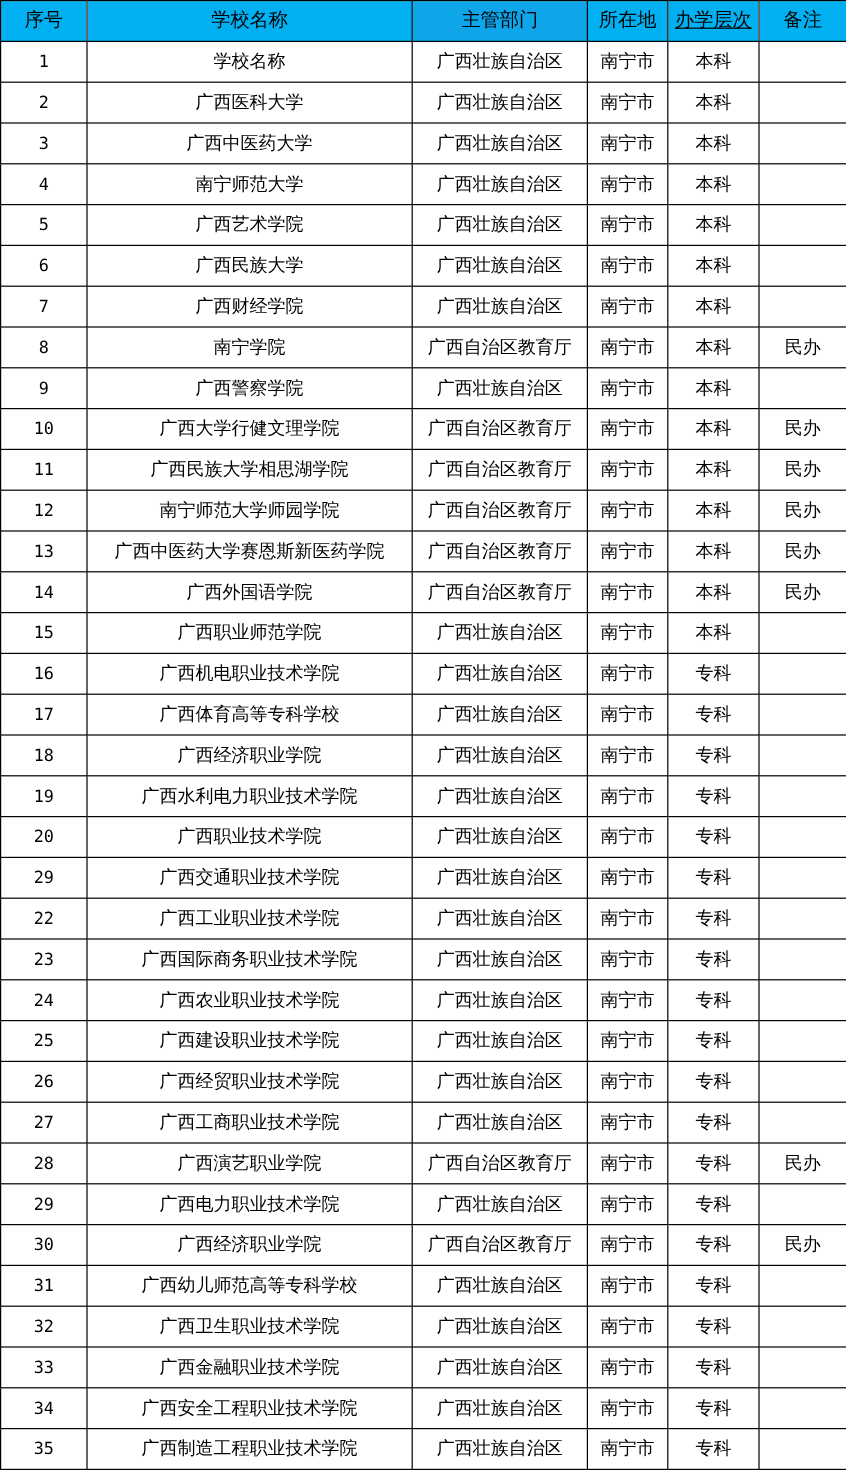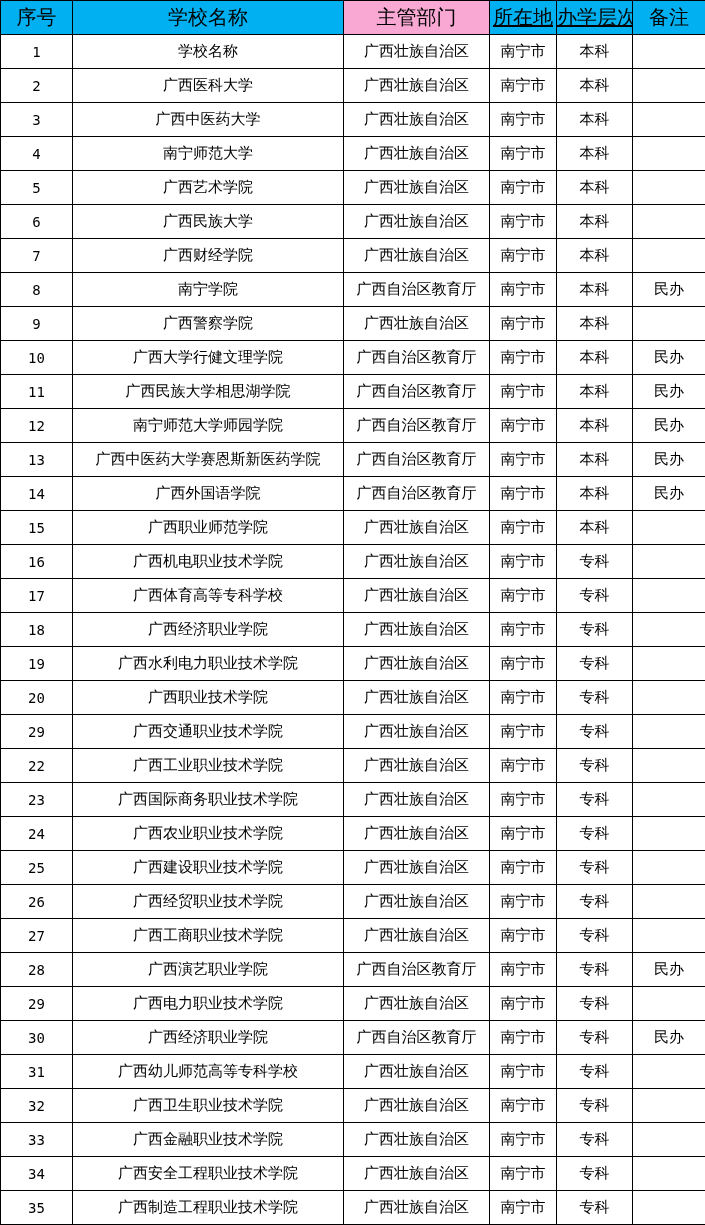--- a/index.html
+++ b/index.html
@@ -16,21 +16,21 @@
     text-align: center;
     vertical-align: middle;
     padding: 0;
     white-space: nowrap;
     overflow: hidden;
   }
   thead th {
     background: #00B0F0;
     height: 33px;
     font-weight: normal;
-    font-size: 20px;
+    font-size: 16px;
   }
   tbody td { height: 33px; }
   td.num { font-family: "DejaVu Sans Mono", "Liberation Mono", monospace; font-size: 14px; }
   col.c0 { width: 72px; }
   col.c1 { width: 271px; }
   col.c2 { width: 146px; }
   col.c3 { width: 67px; }
   col.c4 { width: 76px; }
   col.c5 { width: 73px; }
 </style>
@@ -43,22 +43,22 @@
       <col class="c1">
       <col class="c2">
       <col class="c3">
       <col class="c4">
       <col class="c5">
   </colgroup>
   <thead>
     <tr>
       <th style="background: rgb(0, 176, 240);">序号</th>
       <th style="background: rgb(0, 176, 240); text-align: center;">学校名称</th>
-      <th style="background: #f9a8d4;">主管部门</th>
-      <th style="background: rgb(0, 176, 240); text-decoration: underline;">所在地</th>
+      <th style="background: #0ea5e9;">主管部门</th>
+      <th style="background: rgb(0, 176, 240);">所在地</th>
       <th style="background: rgb(0, 176, 240); text-decoration: underline;">办学层次</th>
       <th style="background: rgb(0, 176, 240);">备注</th>
     </tr>
   </thead>
   <tbody id="table-body">
       <tr>
         <td class="num">1</td>
         <td>学校名称</td>
         <td>广西壮族自治区</td>
         <td>南宁市</td>

